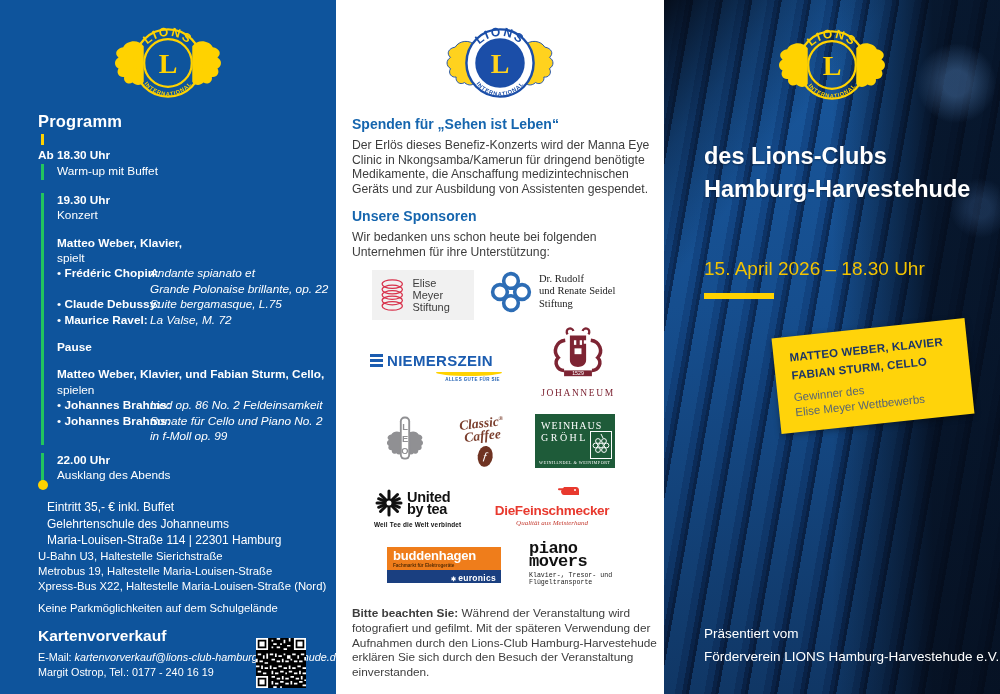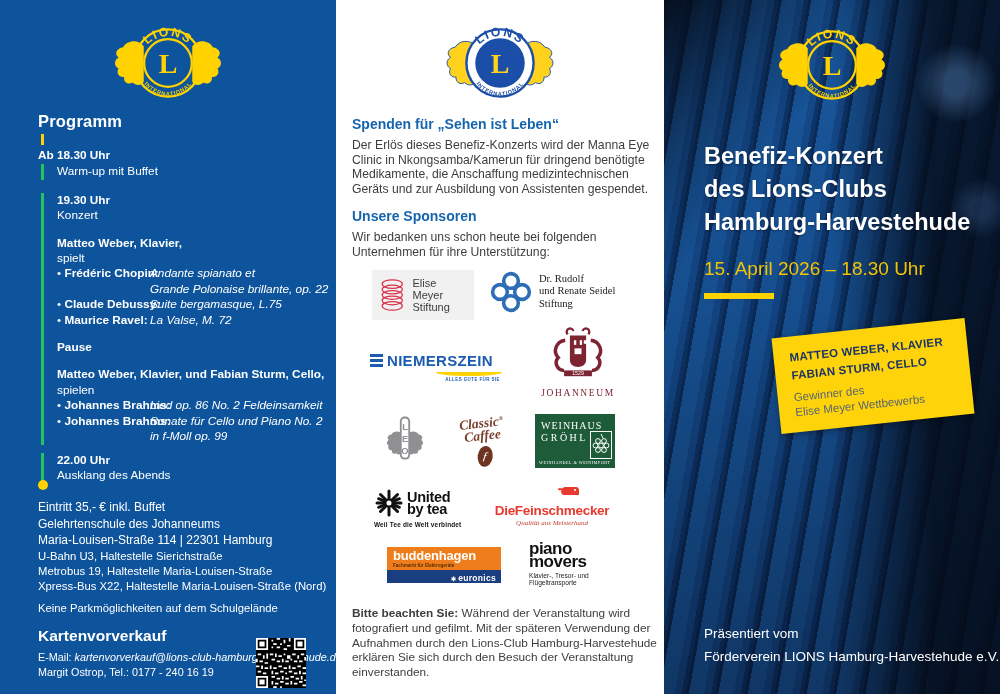--- a/index.html
+++ b/index.html
@@ -34,21 +34,21 @@
   .seg { border-left:3px solid #22c55e; padding-left:13px; margin-left:3px; }
   .seg-end { position:relative; }
   .seg-end::after { content:""; position:absolute; left:-6.5px; bottom:-7px;
                     width:10px; height:10px; border-radius:50%; background:#ffd200; }
   .m12 { margin-top:12px; } .m13 { margin-top:13px; } .m8 { margin-top:8px; }
   .brow { display:flex; white-space:nowrap; }
   .brow .blabel { width:93px; flex:none; font-weight:bold; }
   .brow .blabel::before { content:"• "; font-weight:normal; }
   .brow .bval { font-style:italic; }
   .nowrap { white-space:nowrap; }
-  .pl-info { margin-top:16px; font-size:12px; line-height:16.4px; }
+  .pl-info { margin-top:16px; font-size:12px; line-height:16.4px;margin-left:9px; }
   .pl-transit { font-size:11.3px; line-height:15.2px; }
   .pl-park { margin-top:8px; font-size:11.3px; }
   .pl-tickets-h { margin-top:13px; font-size:15.5px; font-weight:bold; }
   .pl-mail { margin-top:5px; font-size:10.8px; line-height:15px; }
   .pl-mail .em { font-style:italic; }
   .qr { position:absolute; right:30px; bottom:6px; }
 
   
   .panel-mid { width:328px; background:#ffffff; color:#3d3d3d; position:relative; flex:none; }
   .panel-mid .emblem { margin:18px auto 0; }
@@ -101,21 +101,21 @@
   .lg-fein .nm { color:#e8392e; font-size:13.5px; font-weight:bold; letter-spacing:-.3px; }
   .lg-fein .tag { font-family:"Liberation Serif",serif; font-style:italic; font-size:7px; color:#c43b30; margin-top:1px; }
   .lg-fein .cleaver { margin-left:34px; }
   .lg-bud { margin:16px 0 0 35px; width:114px; }
   .bud-top { background:#ef7d1b; padding:3px 6px 2px; }
   .bud-top .nm { color:#fff; font-weight:bold; font-size:13px; letter-spacing:-.2px; line-height:12px; }
   .bud-top .sub { color:#5a2f05; font-size:4.6px; font-weight:bold; margin-top:1px; }
   .bud-bot { background:#1a3f80; height:13px; display:flex; align-items:flex-end; justify-content:flex-end; padding-right:5px; }
   .bud-bot .eu { color:#fff; font-weight:bold; font-size:8.5px; letter-spacing:.3px; }
   .bud-bot .eu::before { content:"✱ "; font-size:6px; }
-  .lg-piano { margin:14px 0 0 28px; }
+  .lg-piano { margin:14px 0 0 28px;font-family:Liberation Mono, monospace; }
   .lg-piano .l1,.lg-piano .l2 { font-size:17px; font-weight:900; line-height:13.5px; color:#111; letter-spacing:-.5px; }
   .lg-piano .sub { font-size:6.6px; color:#222; line-height:7.6px; margin-top:3px; }
 
   
   .panel-right { width:336px; flex:none; position:relative; color:#fff; overflow:hidden;
     background-color:#0a1c3a;
     background-image:
       radial-gradient(circle at 87% 12%, rgba(95,145,205,.38) 0 13px, rgba(95,145,205,0) 40px),
       radial-gradient(circle at 94% 30%, rgba(80,125,185,.25) 0 10px, rgba(80,125,185,0) 30px),
       linear-gradient(to right, rgba(0,0,0,0) 50%, rgba(4,10,22,.82) 80%),
@@ -437,21 +437,20 @@
       <use href="#lion-shape" class="lion"></use>
       <use href="#lion-shape" class="lion" transform="translate(120,0) scale(-1,1)"></use>
       <circle class="ring-outer" cx="60" cy="48" r="36"></circle>
       <circle class="ring-inner" cx="60" cy="48" r="25.5"></circle>
       <text class="em-arc-top"><textPath href="#em-arc-top-path" startOffset="50%">LIONS</textPath></text>
       <text class="em-arc-bot"><textPath href="#em-arc-bot-path" startOffset="50%">INTERNATIONAL</textPath></text>
       <text class="em-center" x="60" y="59">L</text>
     </svg>
 
     <div class="pr-title">
-      <div>Benefiz-Konzert</div>
       <div>des Lions-Clubs</div>
       <div>Hamburg-Harvestehude</div>
     </div>
     <div class="pr-date">15. April 2026 – 18.30 Uhr</div>
     <div class="pr-bar"></div>
 
     <div class="pr-box">
       <div class="perf">MATTEO WEBER, KLAVIER</div>
       <div class="perf">FABIAN STURM, CELLO</div>
       <div class="win">

